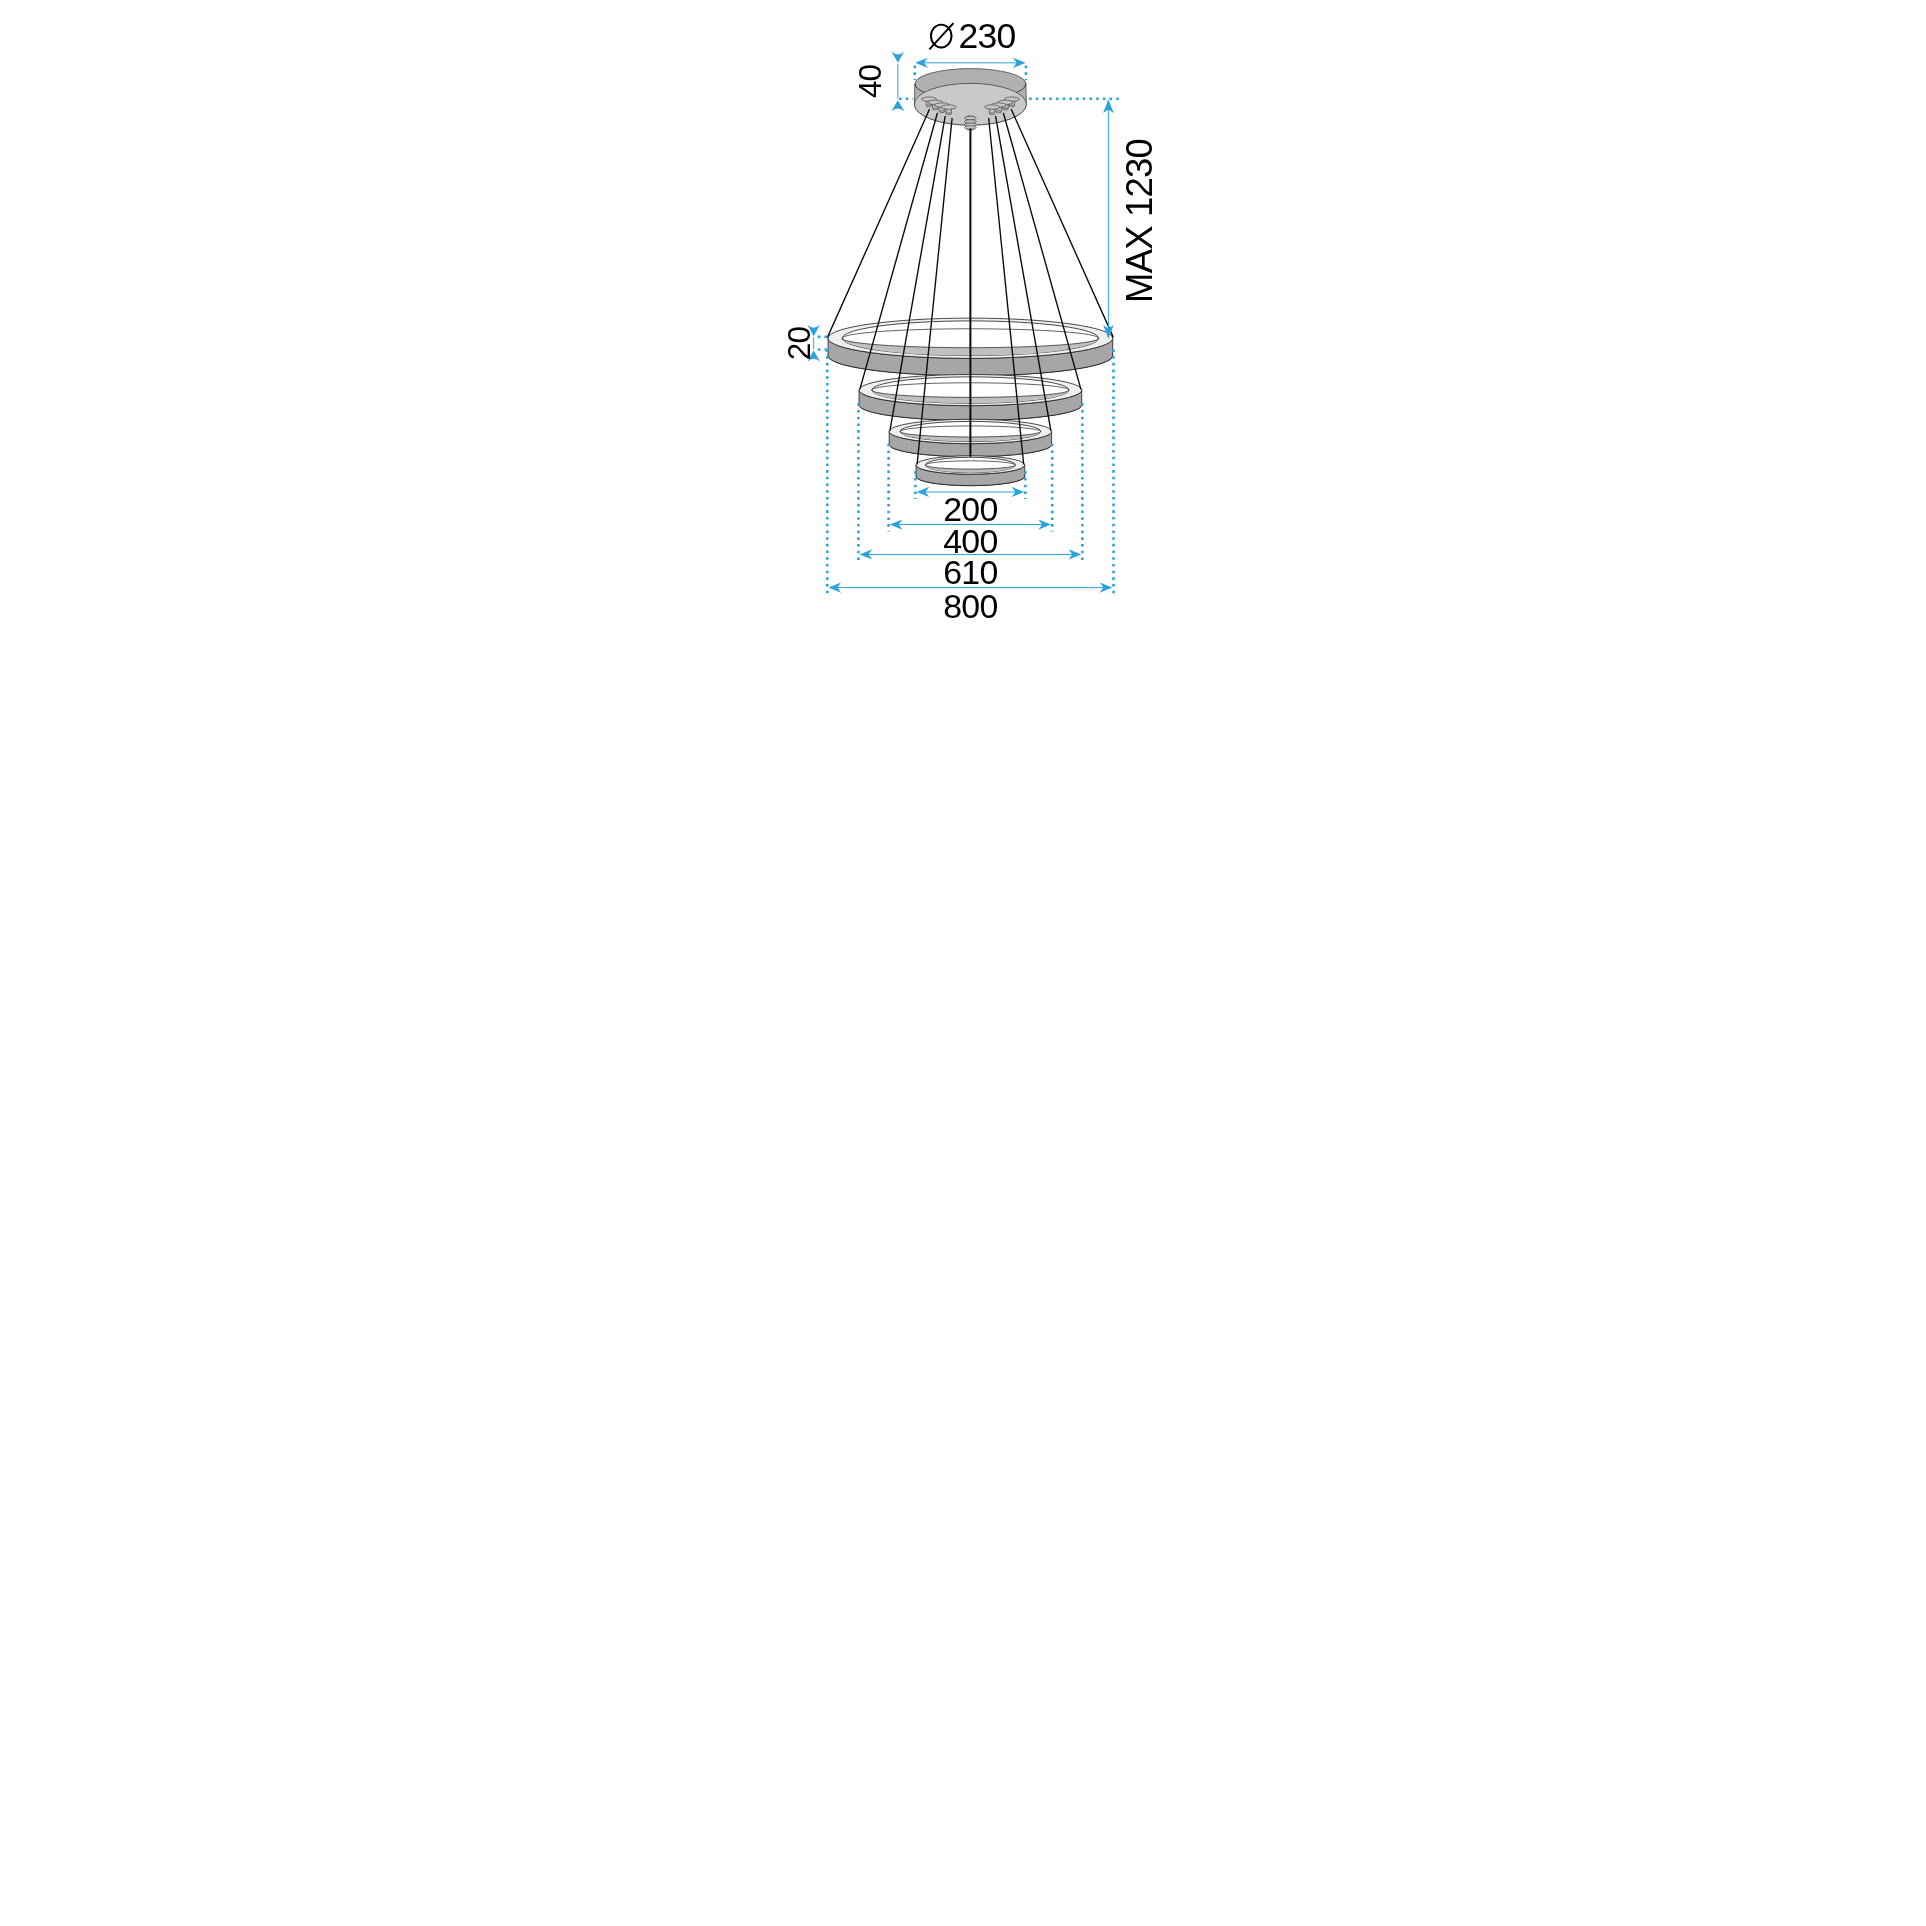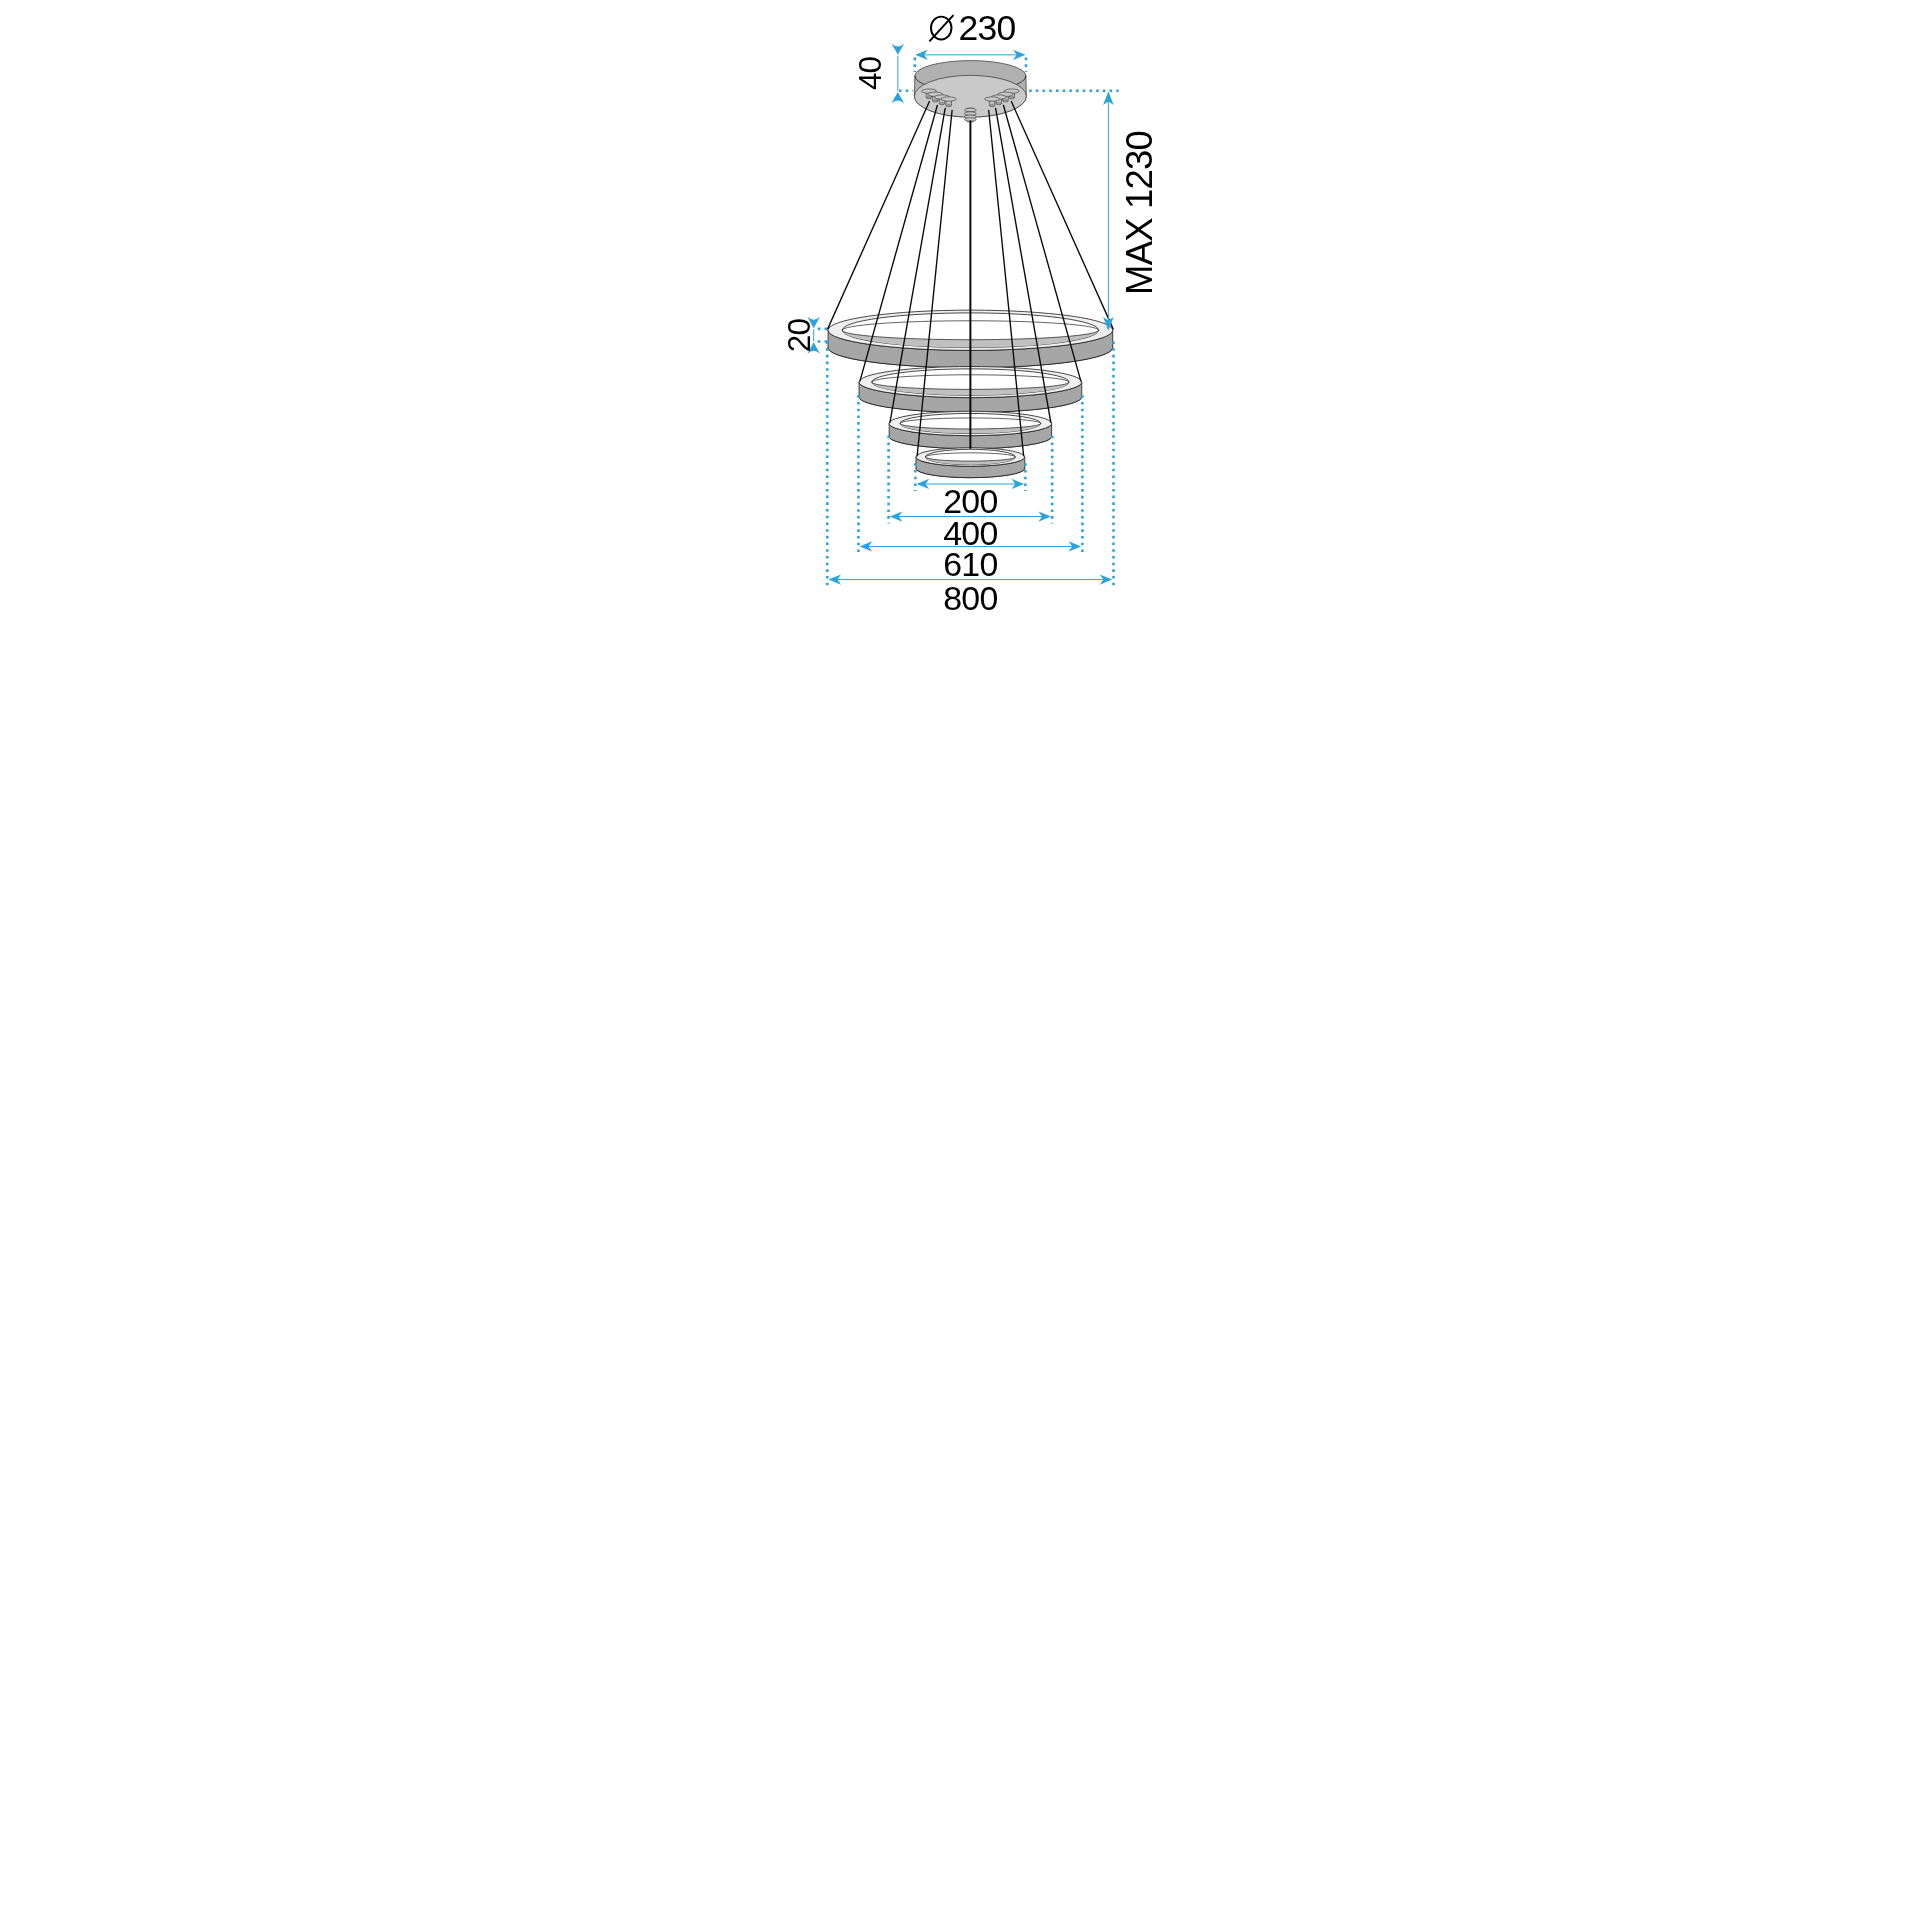--- a/index.html
+++ b/index.html
@@ -5,21 +5,21 @@
   html, body {
     margin: 0;
     padding: 0;
     background: #ffffff;
   }
   .stage {
     width: 100vmin;
     height: 100vmin;
     max-width: 616px;
     max-height: 616px;
-    margin: 4px auto;
+    margin: 12px auto;
     background: #ffffff;
   }
   svg { display: block; width: 100%; height: 100%; }
   .dim-number {
     font-family: "Liberation Sans", "DejaVu Sans", sans-serif;
     font-weight: 400;
     letter-spacing: -4px;
     fill: #000000;
   }
 </style>

